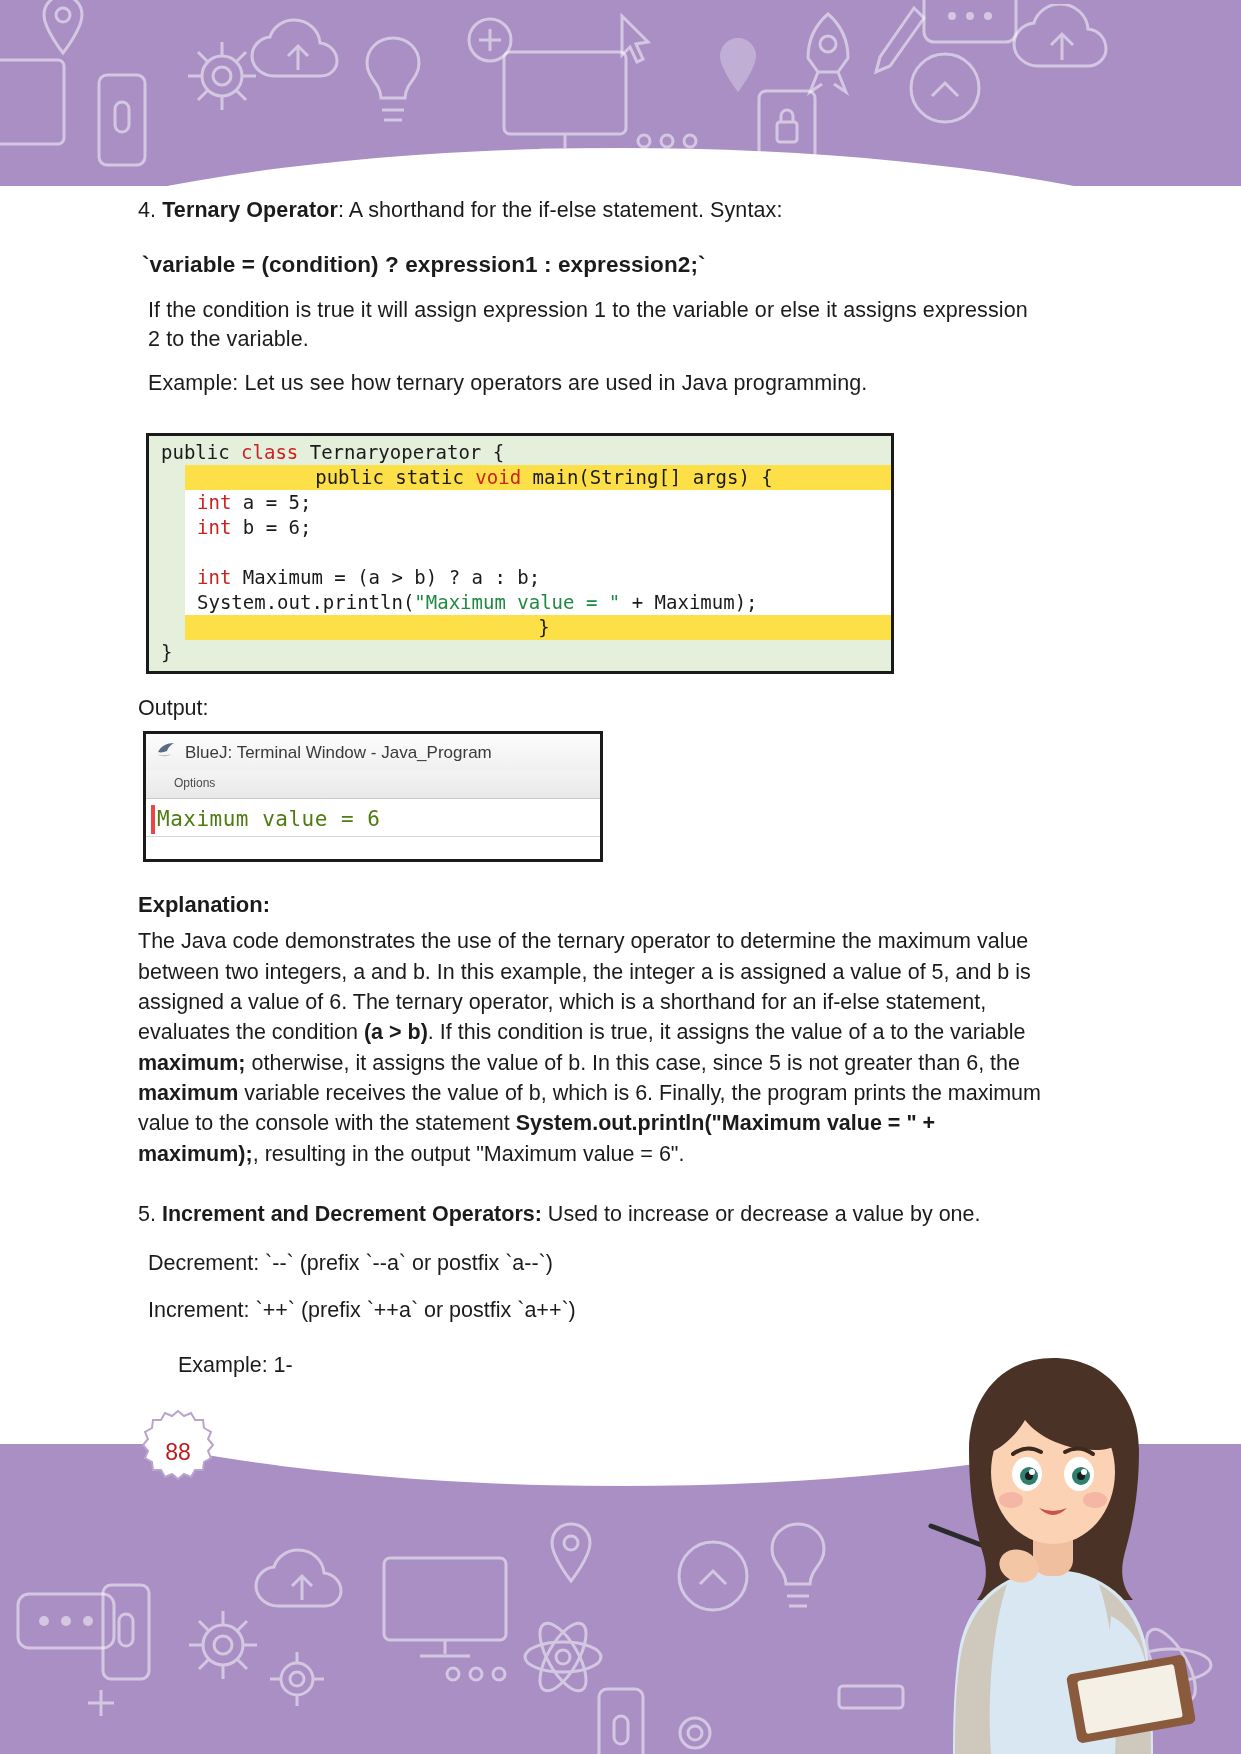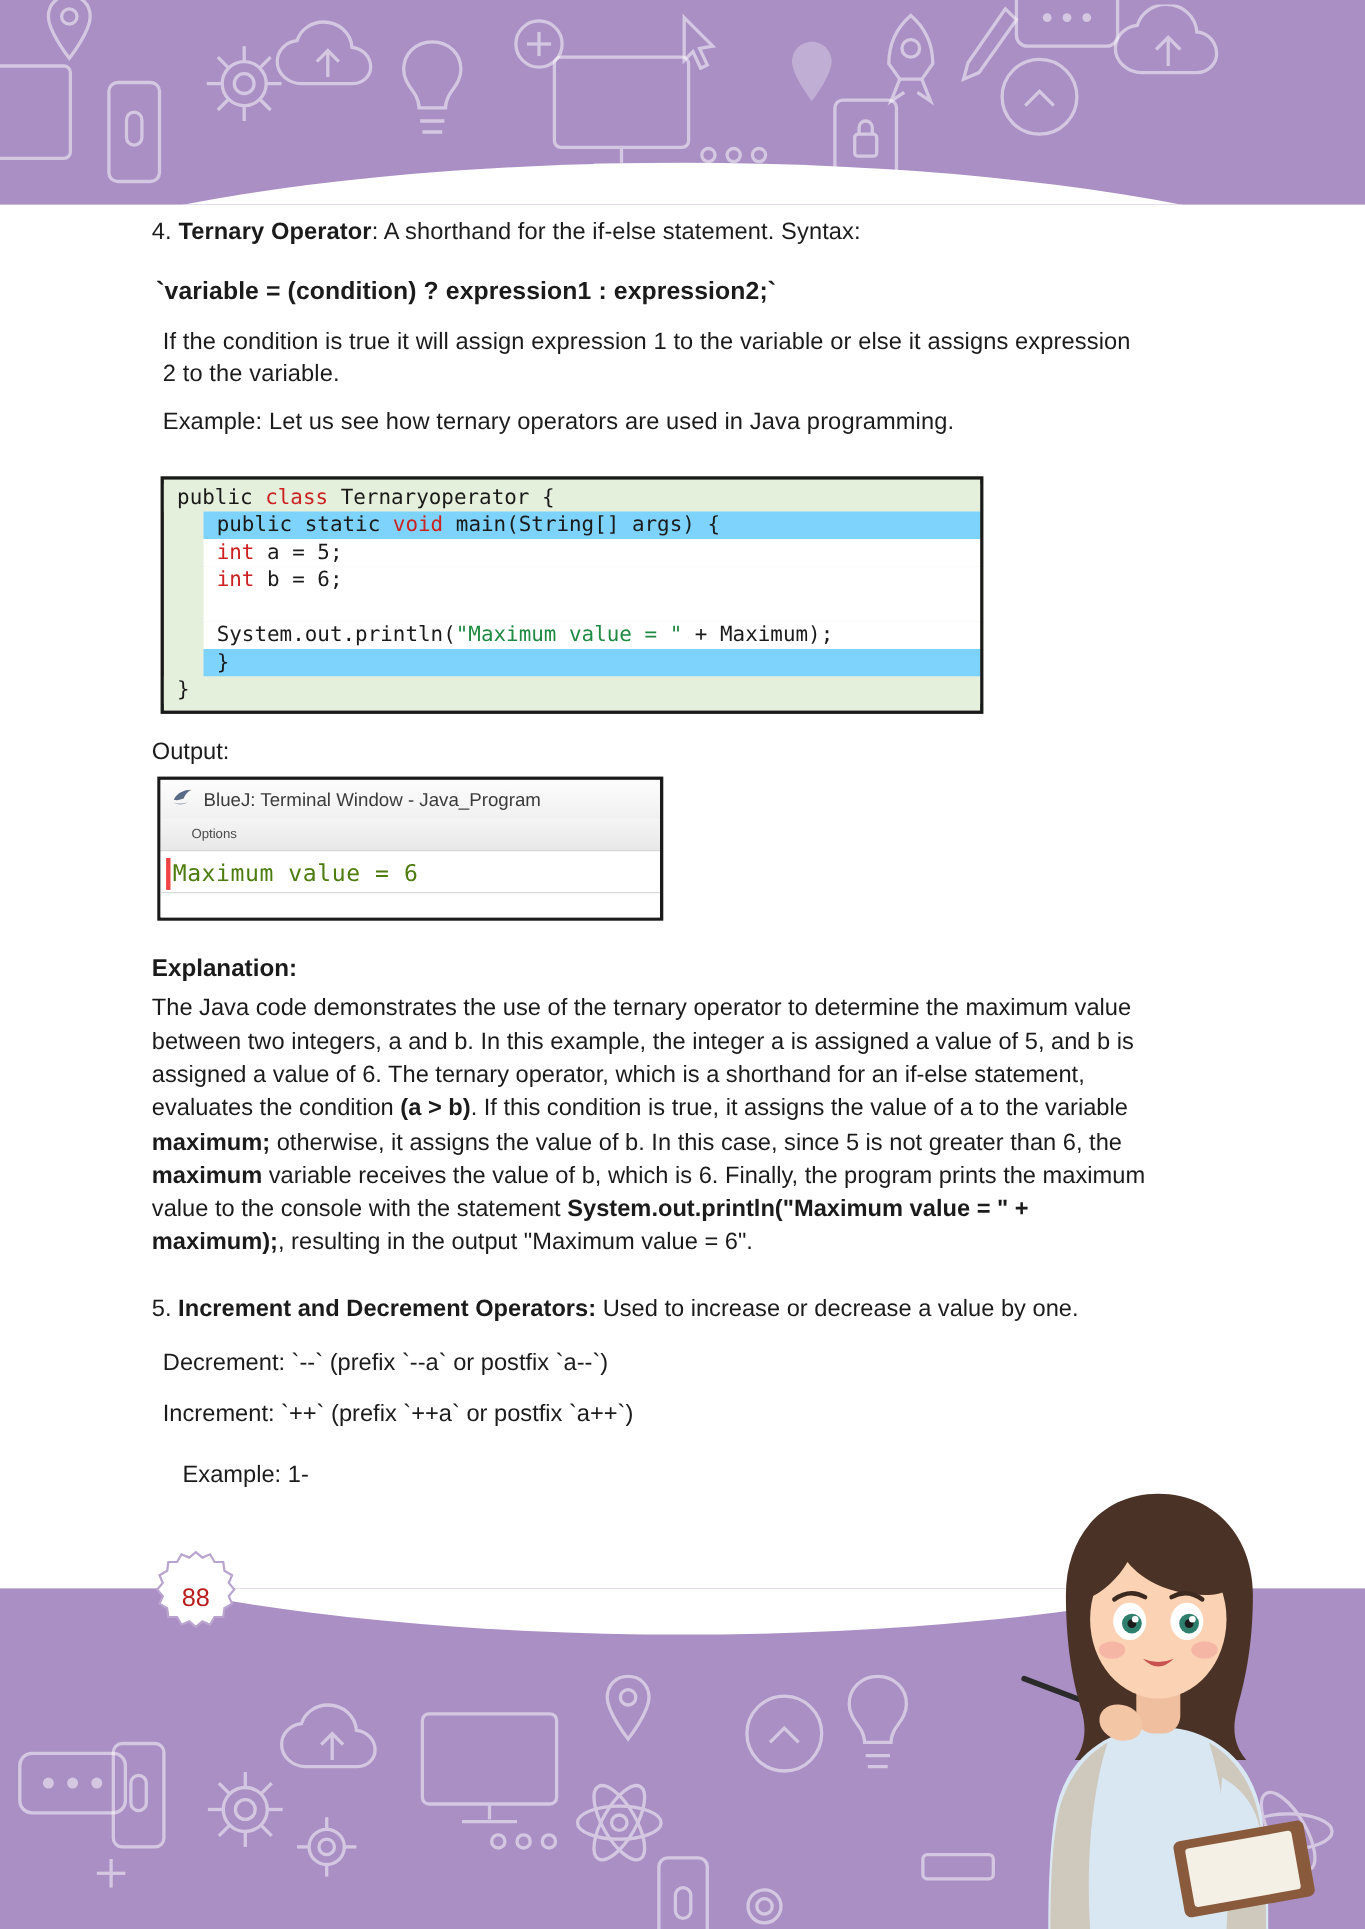--- a/index.html
+++ b/index.html
@@ -79,21 +79,21 @@
     border: 3px solid #1a1a1a;
     background: #e4efdc;
     padding: 4px 0 6px 0;
     font-family: "DejaVu Sans Mono", monospace;
     font-size: 19px;
     line-height: 1.32;
     position: relative;
   }
   .code-line { white-space: pre; padding-left: 12px; }
   .lvl1 { background: #e4efdc; }
-  .lvl2 { background: #7dd3fc; margin-left: 36px; padding-left: 12px; }
+  .lvl2 { background: #fde047; margin-left: 36px; padding-left: 12px; text-align: center; }
   .lvl3 { background: #ffffff; margin-left: 36px; padding-left: 12px; }
   .kw { color: #cc2222; }
   .str { color: #1e8a42; }
   .plain { color: #1a1a1a; }
 
   
   .output-label { margin: 22px 0 10px 0; font-size: 21.5px; }
 
   .terminal {
     width: 460px;
@@ -490,20 +490,21 @@
 
   <p class="para indent">Example: Let us see how ternary operators are used in Java programming.</p>
 
   <div class="code-wrap">
     <div id="code-lines">
         <div class="code-line lvl1"><span class="plain">public </span><span class="kw">class </span><span class="plain">Ternaryoperator {</span></div>
         <div class="code-line lvl2"><span class="plain">public static </span><span class="kw">void </span><span class="plain">main(String[] args) {</span></div>
         <div class="code-line lvl3"><span class="kw">int </span><span class="plain">a = 5;</span></div>
         <div class="code-line lvl3"><span class="kw">int </span><span class="plain">b = 6;</span></div>
         <div class="code-line lvl3"><span class="plain"> </span></div>
+        <div class="code-line lvl3"><span class="kw">int </span><span class="plain">Maximum = (a &gt; b) ? a : b;</span></div>
         <div class="code-line lvl3"><span class="plain">System.out.println(</span><span class="str">"Maximum value = "</span><span class="plain"> + Maximum);</span></div>
         <div class="code-line lvl2"><span class="plain">}</span></div>
         <div class="code-line lvl1"><span class="plain">}</span></div>
       </div>
   </div>
 
   <p class="output-label">Output:</p>
 
   <div class="terminal">
     <div class="term-title">
@@ -522,15 +523,15 @@
     </div>
   </div>
 
   <p class="heading">Explanation:</p>
   <p class="explain" id="explain-body"><span>The Java code demonstrates the use of the ternary operator to determine the maximum value between two integers, a and b. In this example, the integer a is assigned a value of 5, and b is assigned a value of 6. The ternary operator, which is a shorthand for an if-else statement, evaluates the condition </span><b>(a &gt; b)</b><span>. If this condition is true, it assigns the value of a to the variable </span><b>maximum;</b><span> otherwise, it assigns the value of b. In this case, since 5 is not greater than 6, the </span><b>maximum</b><span> variable receives the value of b, which is 6. Finally, the program prints the maximum value to the console with the statement </span><b>System.out.println("Maximum value = " + maximum);</b><span>, resulting in the output "Maximum value = 6".</span></p>
 
   <p class="sec5"><span>5.</span> <b>Increment and Decrement Operators:</b><span> Used to increase or decrease a value by one.</span></p>
 
   <p class="op-line">Decrement: `--` (prefix `--a` or postfix `a--`)</p>
   <p class="op-line">Increment: `++` (prefix `++a` or postfix `a++`)</p>
-  <p class="example-line" style="margin-top:30px;margin-left:28px;">Example: 1-</p>
+  <p class="example-line" style="margin-top:30px;margin-left:40px;">Example: 1-</p>
 
 </div>
 
 </body></html>

